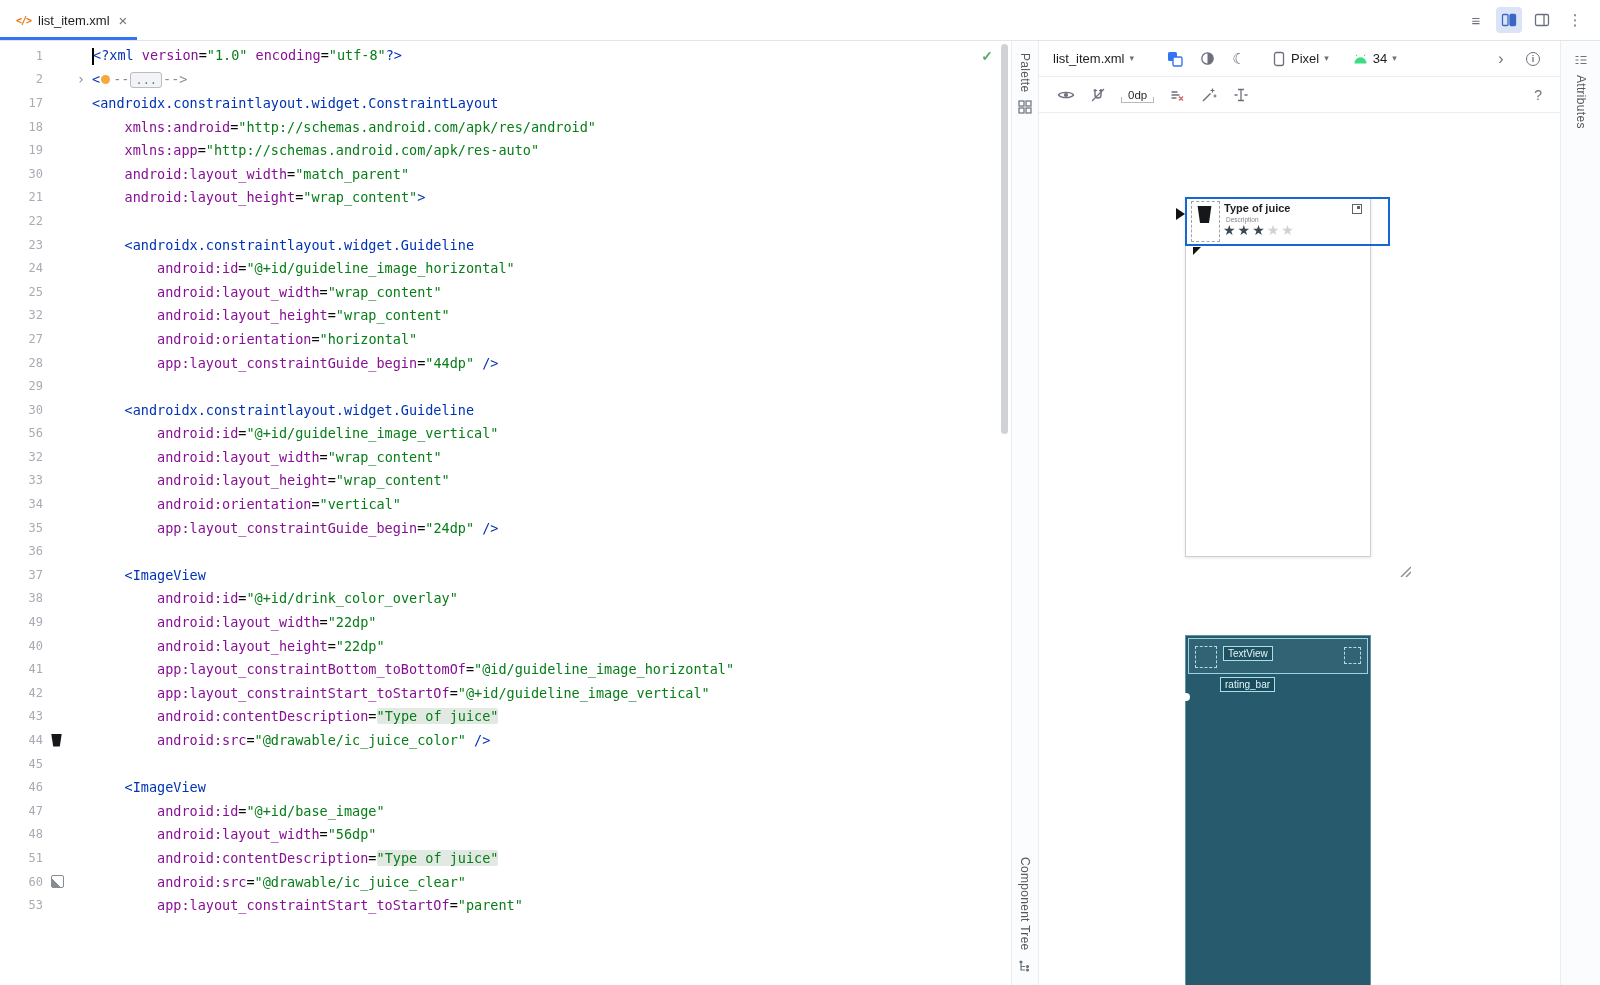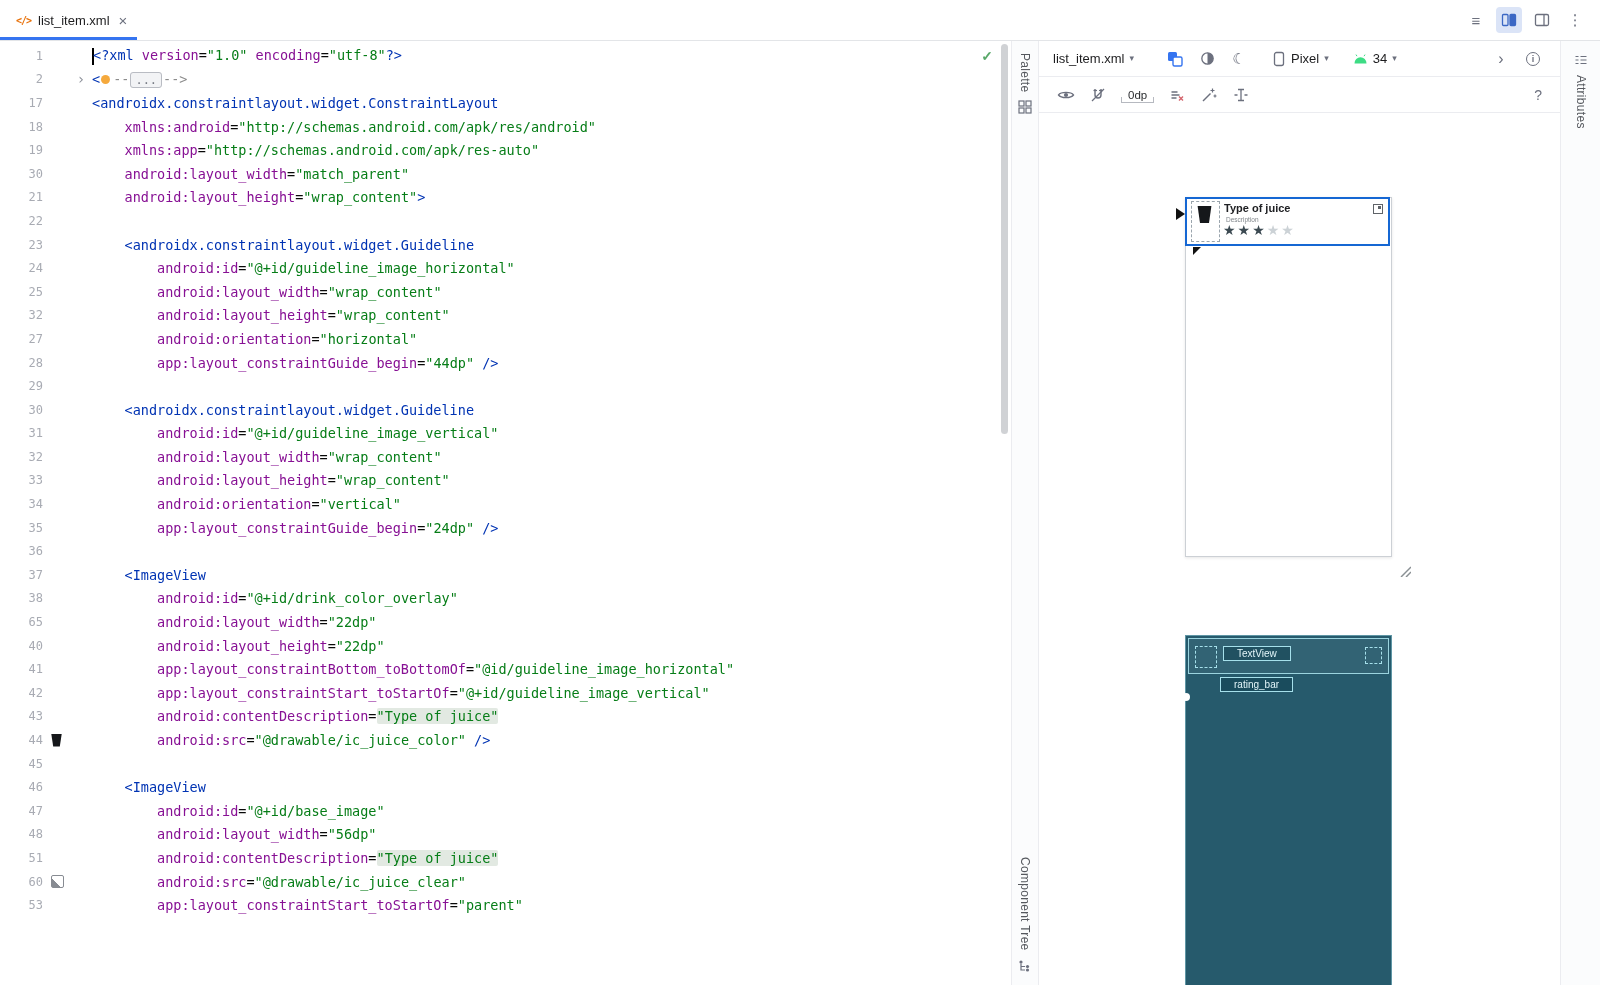--- a/index.html
+++ b/index.html
@@ -65,21 +65,21 @@
   .overflow{margin-left:auto;font-size:16px;}
   .info-circle{width:14px;height:14px;border:1.3px solid #6c707e;border-radius:50%;display:flex;
     align-items:center;justify-content:center;font-size:9px;color:#6c707e;font-weight:bold;}
   .margins{font-size:11.5px;color:#2b2d30;padding:2px 7px 1px;border-bottom:1px solid #b6b9c0;position:relative;margin:0 4px;}
   .margins::before,.margins::after{content:"";position:absolute;bottom:0;width:1px;height:5px;background:#b6b9c0;}
   .margins::before{left:0;} .margins::after{right:0;}
   .help{margin-left:auto;color:#6c707e;font-size:14px;padding-right:4px;}
 
   
   .canvas{flex:1;position:relative;overflow:hidden;background:#fff;}
-  .screen{position:absolute;left:146px;width:207px;}
+  .screen{position:absolute;left:146px;width:186px;}
   .screen.render{top:84px;height:360px;background:#fff;border:1px solid #ccd0d5;box-shadow:0 1px 3px rgba(0,0,0,.10);}
   .sel-box{position:absolute;left:-1px;top:-1px;width:205px;height:49px;border:2px solid #1567d3;}
   .adorner-dashed{position:absolute;left:5px;top:3px;width:29px;height:41px;border:1px dashed #9aa5ad;}
   .juice-icon{position:absolute;left:11px;top:8px;width:15px;height:17px;background:#15171a;
     clip-path:polygon(4% 0,96% 0,80% 100%,20% 100%);}
   .pv-title{position:absolute;left:38px;top:4px;font-size:11px;font-weight:bold;color:#202124;}
   .pv-box-icon{position:absolute;right:8px;top:6px;width:10px;height:10px;border:1.5px solid #5f6368;}
   .pv-box-icon::after{content:"";position:absolute;right:1px;top:1px;width:3px;height:3px;background:#5f6368;}
   .pv-sub{position:absolute;left:40px;top:18px;font-size:6.5px;color:#80868b;}
   .rating{position:absolute;left:37px;top:23px;letter-spacing:2px;}
@@ -88,21 +88,21 @@
   .tri-left{position:absolute;left:-10px;top:10px;width:0;height:0;
     border-top:6px solid transparent;border-bottom:6px solid transparent;border-left:9px solid #111;}
   .tri-small{position:absolute;left:7px;top:49px;width:0;height:0;
     border-top:8px solid #111;border-right:8px solid transparent;}
   .resize-corner{position:absolute;left:356px;top:448px;}
 
   .screen.blueprint{top:522px;height:430px;background:#265a6c;border:1px solid rgba(166,224,235,.45);}
   .bp-header{position:absolute;left:2px;top:2px;right:2px;height:36px;
     border:1px solid rgba(166,224,235,.9);background:rgba(255,255,255,.06);}
   .bp-imgbox{position:absolute;left:6px;top:7px;width:22px;height:22px;border:1px dashed #a6e0eb;}
-  .bp-label{position:absolute;padding:1px 13px;border:1px solid #a6e0eb;color:#e2f5f9;font-size:10px;
+  .bp-label{position:absolute;padding:1px 4px;border:1px solid #a6e0eb;color:#e2f5f9;font-size:10px;
     background:rgba(13,60,76,.45);white-space:nowrap;}
   .bp-textview{left:34px;top:7px;}
   .bp-corner{position:absolute;right:6px;top:8px;width:17px;height:17px;border:1px dashed #a6e0eb;}
   .bp-rating{left:34px;top:41px;}
   .bp-dot{position:absolute;left:-4px;top:57px;width:8px;height:8px;border-radius:50%;background:#fff;}
 </style>
 </head>
 <body>
 
 <div class="app">
@@ -144,29 +144,29 @@
           <div class="code-line"><span class="ln">21</span><span class="gutter"><span class="g-ico"></span><span class="g-fold"></span></span><span class="code-text"><span class="tok-pl">    </span><span class="tok-attr">android:layout_height</span><span class="tok-pl">=</span><span class="tok-val">"wrap_content"</span><span class="tok-tag">&gt;</span></span></div>
           <div class="code-line"><span class="ln">22</span><span class="gutter"><span class="g-ico"></span><span class="g-fold"></span></span><span class="code-text"></span></div>
           <div class="code-line"><span class="ln">23</span><span class="gutter"><span class="g-ico"></span><span class="g-fold"></span></span><span class="code-text"><span class="tok-pl">    </span><span class="tok-tag">&lt;androidx.constraintlayout.widget.Guideline</span></span></div>
           <div class="code-line"><span class="ln">24</span><span class="gutter"><span class="g-ico"></span><span class="g-fold"></span></span><span class="code-text"><span class="tok-pl">        </span><span class="tok-attr">android:id</span><span class="tok-pl">=</span><span class="tok-val">"@+id/guideline_image_horizontal"</span></span></div>
           <div class="code-line"><span class="ln">25</span><span class="gutter"><span class="g-ico"></span><span class="g-fold"></span></span><span class="code-text"><span class="tok-pl">        </span><span class="tok-attr">android:layout_width</span><span class="tok-pl">=</span><span class="tok-val">"wrap_content"</span></span></div>
           <div class="code-line"><span class="ln">32</span><span class="gutter"><span class="g-ico"></span><span class="g-fold"></span></span><span class="code-text"><span class="tok-pl">        </span><span class="tok-attr">android:layout_height</span><span class="tok-pl">=</span><span class="tok-val">"wrap_content"</span></span></div>
           <div class="code-line"><span class="ln">27</span><span class="gutter"><span class="g-ico"></span><span class="g-fold"></span></span><span class="code-text"><span class="tok-pl">        </span><span class="tok-attr">android:orientation</span><span class="tok-pl">=</span><span class="tok-val">"horizontal"</span></span></div>
           <div class="code-line"><span class="ln">28</span><span class="gutter"><span class="g-ico"></span><span class="g-fold"></span></span><span class="code-text"><span class="tok-pl">        </span><span class="tok-attr">app:layout_constraintGuide_begin</span><span class="tok-pl">=</span><span class="tok-val">"44dp"</span><span class="tok-pl"> </span><span class="tok-tag">/&gt;</span></span></div>
           <div class="code-line"><span class="ln">29</span><span class="gutter"><span class="g-ico"></span><span class="g-fold"></span></span><span class="code-text"></span></div>
           <div class="code-line"><span class="ln">30</span><span class="gutter"><span class="g-ico"></span><span class="g-fold"></span></span><span class="code-text"><span class="tok-pl">    </span><span class="tok-tag">&lt;androidx.constraintlayout.widget.Guideline</span></span></div>
-          <div class="code-line"><span class="ln">31</span><span class="gutter"><span class="g-ico"></span><span class="g-fold"></span></span><span class="code-text"><span class="tok-pl">        </span><span class="tok-attr">android:id</span><span class="tok-pl">=</span><span class="tok-val">"@+id/guideline_image_vertical"</span></span></div>
+          <div class="code-line"><span class="ln">56</span><span class="gutter"><span class="g-ico"></span><span class="g-fold"></span></span><span class="code-text"><span class="tok-pl">        </span><span class="tok-attr">android:id</span><span class="tok-pl">=</span><span class="tok-val">"@+id/guideline_image_vertical"</span></span></div>
           <div class="code-line"><span class="ln">32</span><span class="gutter"><span class="g-ico"></span><span class="g-fold"></span></span><span class="code-text"><span class="tok-pl">        </span><span class="tok-attr">android:layout_width</span><span class="tok-pl">=</span><span class="tok-val">"wrap_content"</span></span></div>
           <div class="code-line"><span class="ln">33</span><span class="gutter"><span class="g-ico"></span><span class="g-fold"></span></span><span class="code-text"><span class="tok-pl">        </span><span class="tok-attr">android:layout_height</span><span class="tok-pl">=</span><span class="tok-val">"wrap_content"</span></span></div>
           <div class="code-line"><span class="ln">34</span><span class="gutter"><span class="g-ico"></span><span class="g-fold"></span></span><span class="code-text"><span class="tok-pl">        </span><span class="tok-attr">android:orientation</span><span class="tok-pl">=</span><span class="tok-val">"vertical"</span></span></div>
           <div class="code-line"><span class="ln">35</span><span class="gutter"><span class="g-ico"></span><span class="g-fold"></span></span><span class="code-text"><span class="tok-pl">        </span><span class="tok-attr">app:layout_constraintGuide_begin</span><span class="tok-pl">=</span><span class="tok-val">"24dp"</span><span class="tok-pl"> </span><span class="tok-tag">/&gt;</span></span></div>
           <div class="code-line"><span class="ln">36</span><span class="gutter"><span class="g-ico"></span><span class="g-fold"></span></span><span class="code-text"></span></div>
           <div class="code-line"><span class="ln">37</span><span class="gutter"><span class="g-ico"></span><span class="g-fold"></span></span><span class="code-text"><span class="tok-pl">    </span><span class="tok-tag">&lt;ImageView</span></span></div>
           <div class="code-line"><span class="ln">38</span><span class="gutter"><span class="g-ico"></span><span class="g-fold"></span></span><span class="code-text"><span class="tok-pl">        </span><span class="tok-attr">android:id</span><span class="tok-pl">=</span><span class="tok-val">"@+id/drink_color_overlay"</span></span></div>
-          <div class="code-line"><span class="ln">65</span><span class="gutter"><span class="g-ico"></span><span class="g-fold"></span></span><span class="code-text"><span class="tok-pl">        </span><span class="tok-attr">android:layout_width</span><span class="tok-pl">=</span><span class="tok-val">"22dp"</span></span></div>
+          <div class="code-line"><span class="ln">49</span><span class="gutter"><span class="g-ico"></span><span class="g-fold"></span></span><span class="code-text"><span class="tok-pl">        </span><span class="tok-attr">android:layout_width</span><span class="tok-pl">=</span><span class="tok-val">"22dp"</span></span></div>
           <div class="code-line"><span class="ln">40</span><span class="gutter"><span class="g-ico"></span><span class="g-fold"></span></span><span class="code-text"><span class="tok-pl">        </span><span class="tok-attr">android:layout_height</span><span class="tok-pl">=</span><span class="tok-val">"22dp"</span></span></div>
           <div class="code-line"><span class="ln">41</span><span class="gutter"><span class="g-ico"></span><span class="g-fold"></span></span><span class="code-text"><span class="tok-pl">        </span><span class="tok-attr">app:layout_constraintBottom_toBottomOf</span><span class="tok-pl">=</span><span class="tok-val">"@id/guideline_image_horizontal"</span></span></div>
           <div class="code-line"><span class="ln">42</span><span class="gutter"><span class="g-ico"></span><span class="g-fold"></span></span><span class="code-text"><span class="tok-pl">        </span><span class="tok-attr">app:layout_constraintStart_toStartOf</span><span class="tok-pl">=</span><span class="tok-val">"@+id/guideline_image_vertical"</span></span></div>
           <div class="code-line"><span class="ln">43</span><span class="gutter"><span class="g-ico"></span><span class="g-fold"></span></span><span class="code-text"><span class="tok-pl">        </span><span class="tok-attr">android:contentDescription</span><span class="tok-pl">=</span><span class="tok-hl">"Type of juice"</span></span></div>
           <div class="code-line"><span class="ln">44</span><span class="gutter"><span class="g-ico drawable-juice"></span><span class="g-fold"></span></span><span class="code-text"><span class="tok-pl">        </span><span class="tok-attr">android:src</span><span class="tok-pl">=</span><span class="tok-val">"@drawable/ic_juice_color"</span><span class="tok-pl"> </span><span class="tok-tag">/&gt;</span></span></div>
           <div class="code-line"><span class="ln">45</span><span class="gutter"><span class="g-ico"></span><span class="g-fold"></span></span><span class="code-text"></span></div>
           <div class="code-line"><span class="ln">46</span><span class="gutter"><span class="g-ico"></span><span class="g-fold"></span></span><span class="code-text"><span class="tok-pl">    </span><span class="tok-tag">&lt;ImageView</span></span></div>
           <div class="code-line"><span class="ln">47</span><span class="gutter"><span class="g-ico"></span><span class="g-fold"></span></span><span class="code-text"><span class="tok-pl">        </span><span class="tok-attr">android:id</span><span class="tok-pl">=</span><span class="tok-val">"@+id/base_image"</span></span></div>
           <div class="code-line"><span class="ln">48</span><span class="gutter"><span class="g-ico"></span><span class="g-fold"></span></span><span class="code-text"><span class="tok-pl">        </span><span class="tok-attr">android:layout_width</span><span class="tok-pl">=</span><span class="tok-val">"56dp"</span></span></div>
           <div class="code-line"><span class="ln">51</span><span class="gutter"><span class="g-ico"></span><span class="g-fold"></span></span><span class="code-text"><span class="tok-pl">        </span><span class="tok-attr">android:contentDescription</span><span class="tok-pl">=</span><span class="tok-hl">"Type of juice"</span></span></div>

